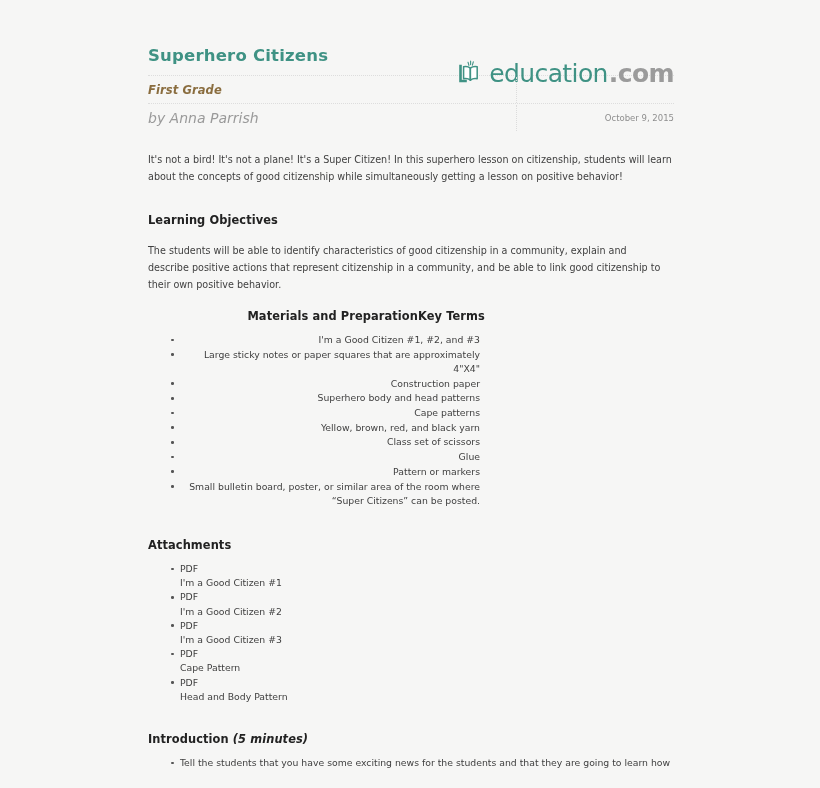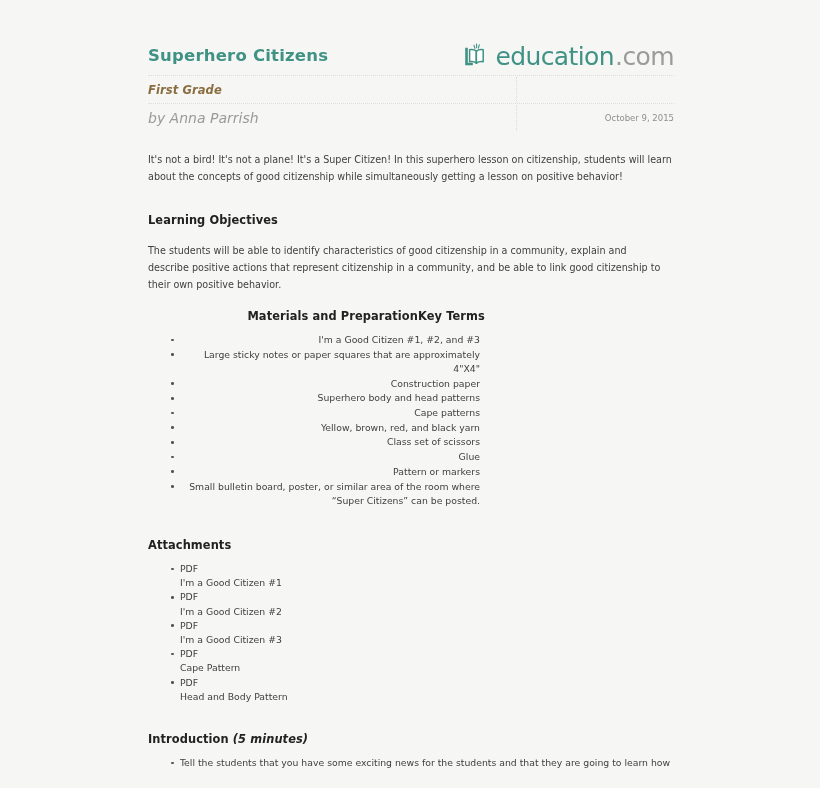--- a/index.html
+++ b/index.html
@@ -49,41 +49,42 @@
     margin: 0;
     padding-top: 3px;
   }
 
   
   .logo {
     display: flex;
     align-items: center;
     gap: 1px;
     padding-top: 0px;
+    margin-top: 17px;
   }
   .logo-mark {
     width: 30px;
     height: 26px;
     flex: 0 0 auto;
     display: block;
   }
   .logo-word {
     font-size: 25px;
     line-height: 25px;
     color: #3f9284;
     font-family: "DejaVu Sans", "Liberation Sans", sans-serif;
     letter-spacing: -0.6px;
     font-weight: 400;
   }
   .logo-tld {
     font-size: 25px;
     line-height: 25px;
     color: #9b9b9b;
     letter-spacing: -0.6px;
-    font-weight: 400;
+    font-weight: 700;
   }
 
   .dotrule {
     height: 1px;
     border-top: 1px dotted #dddddd;
     width: 100%;
   }
 
   .meta-row {
     position: relative;

